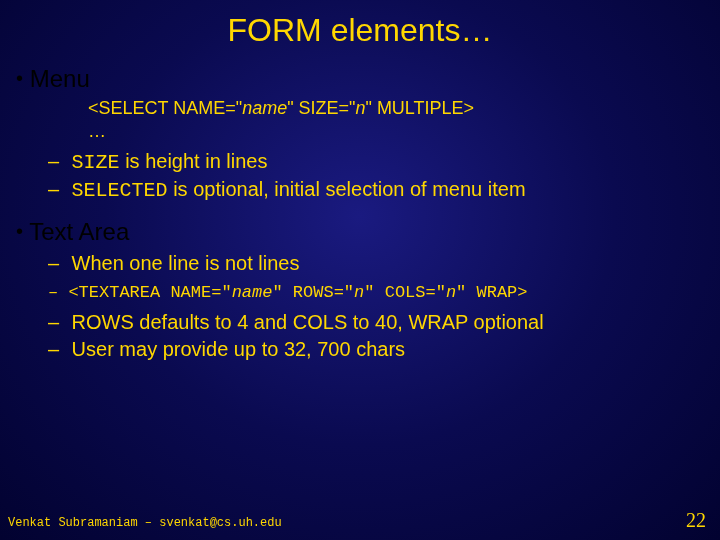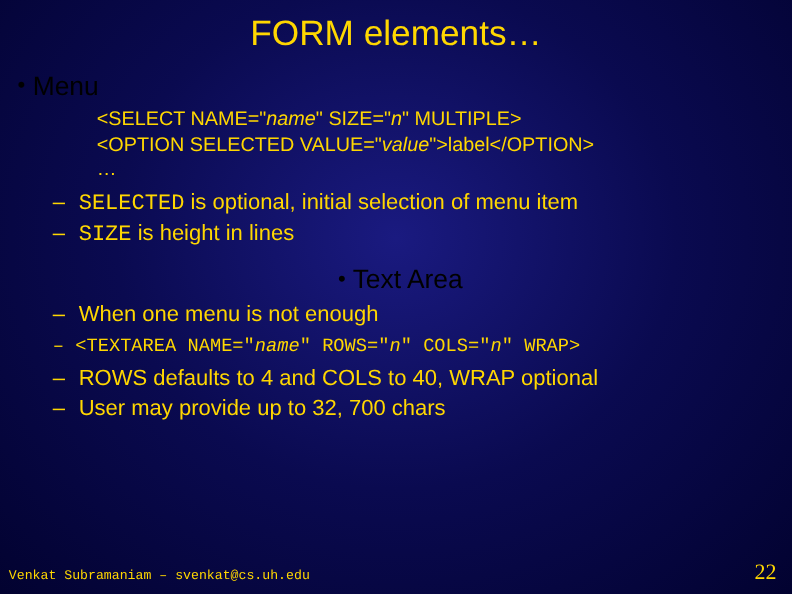--- a/index.html
+++ b/index.html
@@ -99,43 +99,40 @@
 
   <div class="bullet-line">
     <span class="bullet-dot">•</span>
     <span>Menu</span>
   </div>
 
   <div class="code-block">
     <div>
       <span>&lt;SELECT NAME="</span><span class="ital">name</span><span>" SIZE="</span><span class="ital">n</span><span>" MULTIPLE&gt;</span>
     </div>
-    <div>
-      <span>&lt;OPTION SELECTED VALUE="</span><span class="ital">value</span><span>"&gt;label&lt;/OPTION&gt;</span>
-    </div>
     <div>…</div>
   </div>
 
   <div class="sub-line">
     <span class="dash">–</span>
-    <span class="mono">SELECTED</span><span> is optional, initial selection of menu item</span>
+    <span class="mono">SIZE</span><span> is height in lines</span>
   </div>
   <div class="sub-line">
     <span class="dash">–</span>
-    <span class="mono">SIZE</span><span> is height in lines</span>
+    <span class="mono">SELECTED</span><span> is optional, initial selection of menu item</span>
   </div>
 
-  <div class="bullet-line" style="margin-top:14px;text-align:center;">
+  <div class="bullet-line" style="margin-top:14px;">
     <span class="bullet-dot">•</span>
     <span>Text Area</span>
   </div>
 
   <div class="sub-line">
     <span class="dash">–</span>
-    <span>When one menu is not enough</span>
+    <span>When one line is not lines</span>
   </div>
 
   <div class="code-sub">
     <span>– </span><span>&lt;TEXTAREA NAME="</span><span class="ital">name</span><span>" ROWS="</span><span class="ital">n</span><span>" COLS="</span><span class="ital">n</span><span>" WRAP&gt;</span>
   </div>
 
   <div class="sub-line">
     <span class="dash">–</span>
     <span>ROWS defaults to 4 and COLS to 40, WRAP optional</span>
   </div>

